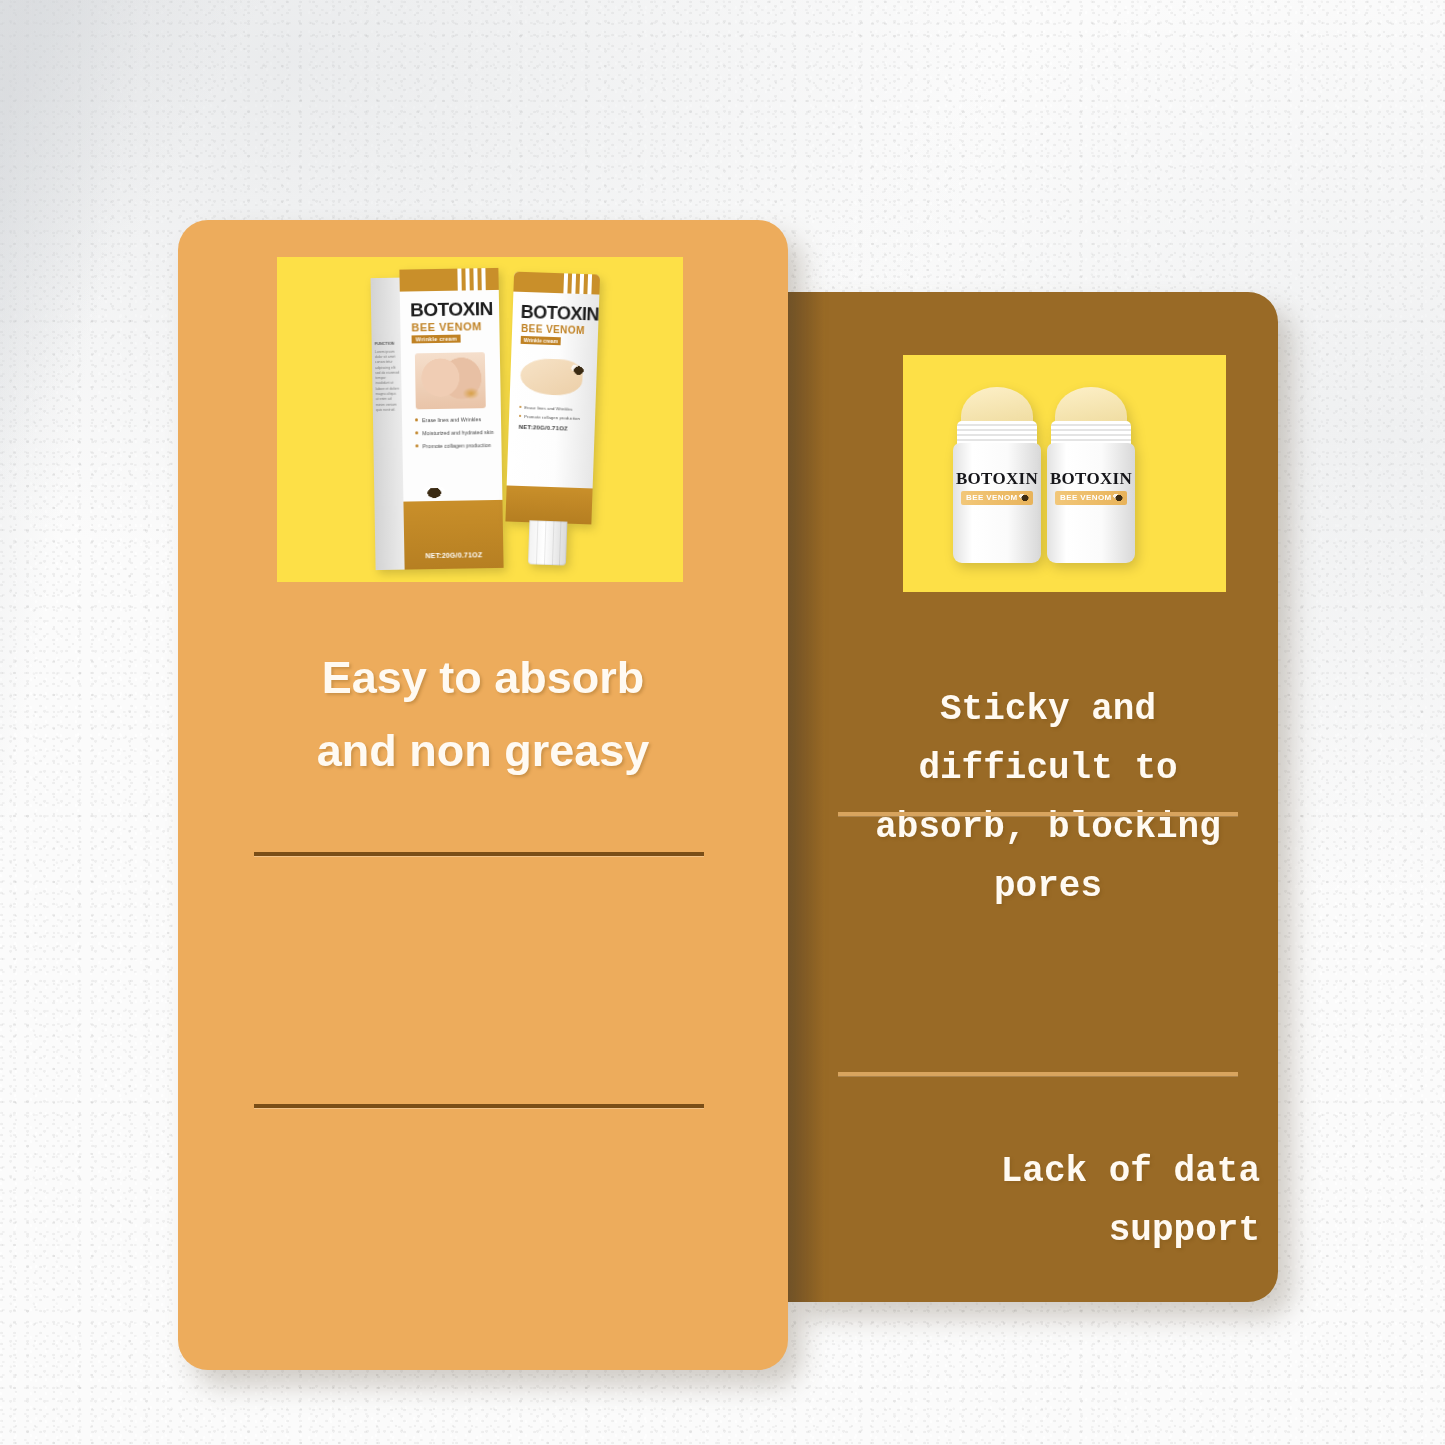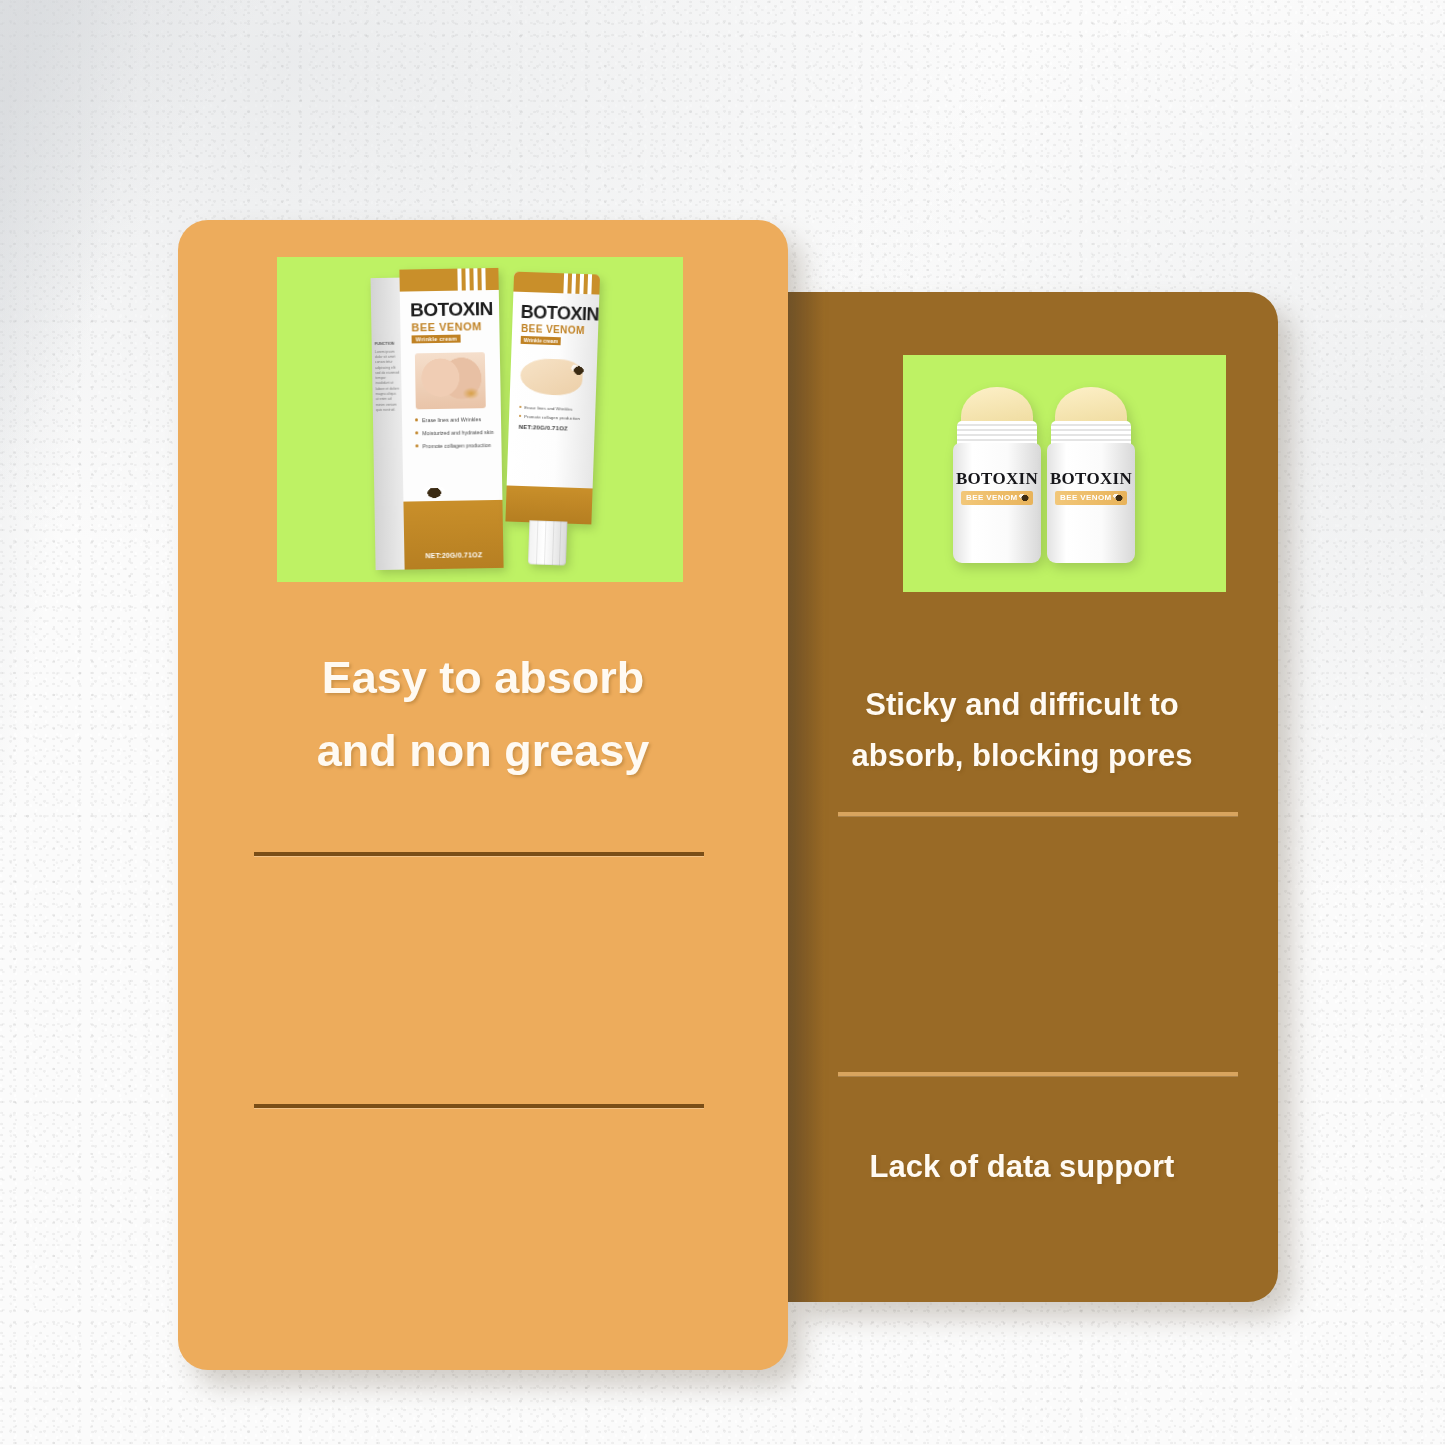--- a/index.html
+++ b/index.html
@@ -103,21 +103,21 @@
     content:"";
     position:absolute; left:0; top:0; bottom:0; width:36px;
     background:linear-gradient(90deg, rgba(40,24,6,.34), rgba(40,24,6,0));
     border-radius:0;
     pointer-events:none;
   }
 
   
   .photo{
     position:absolute;
-    background:#bef264;
+    background:#fde047;
     overflow:hidden;
     z-index:5;
   }
   .photo-pro{ left:277px; top:257px; width:406px; height:325px; }
   .photo-con{ left:903px; top:355px; width:323px; height:237px; }
 
   
   .carton{
     position:absolute; left:96px; top:12px;
     width:128px; height:300px;
@@ -355,29 +355,29 @@
     text-align:center;
     color:#fffaf2;
     font-weight:bold;
     text-shadow:2px 2px 3px rgba(120,78,20,.28);
   }
   .feature-pro{
     left:252px; width:462px;
     font-size:45px; line-height:1.62;
   }
   .feature-con{
-    left:810px; width:424px;
-    font-size:31px; line-height:1.64;
+    left:836px; width:424px;
+    font-size:36px; line-height:1.64;font-family:Liberation Mono, monospace;
   }
   .f-pro-1{ top:642px; }
   .f-pro-2{ top:908px; }
   .f-pro-3{ top:1148px; }
   .f-con-1{ top:680px; }
   .f-con-2{ top:896px; }
-  .f-con-3{ top:1142px; }
+  .f-con-3{ top:1142px;text-align:right; }
 
   .rule{
     position:absolute;
     z-index:6;
     height:4px;
   }
   .rule-pro{
     left:254px; width:450px;
     background:#7A4E17;
     box-shadow:0 1px 0 rgba(255,255,255,.28);

